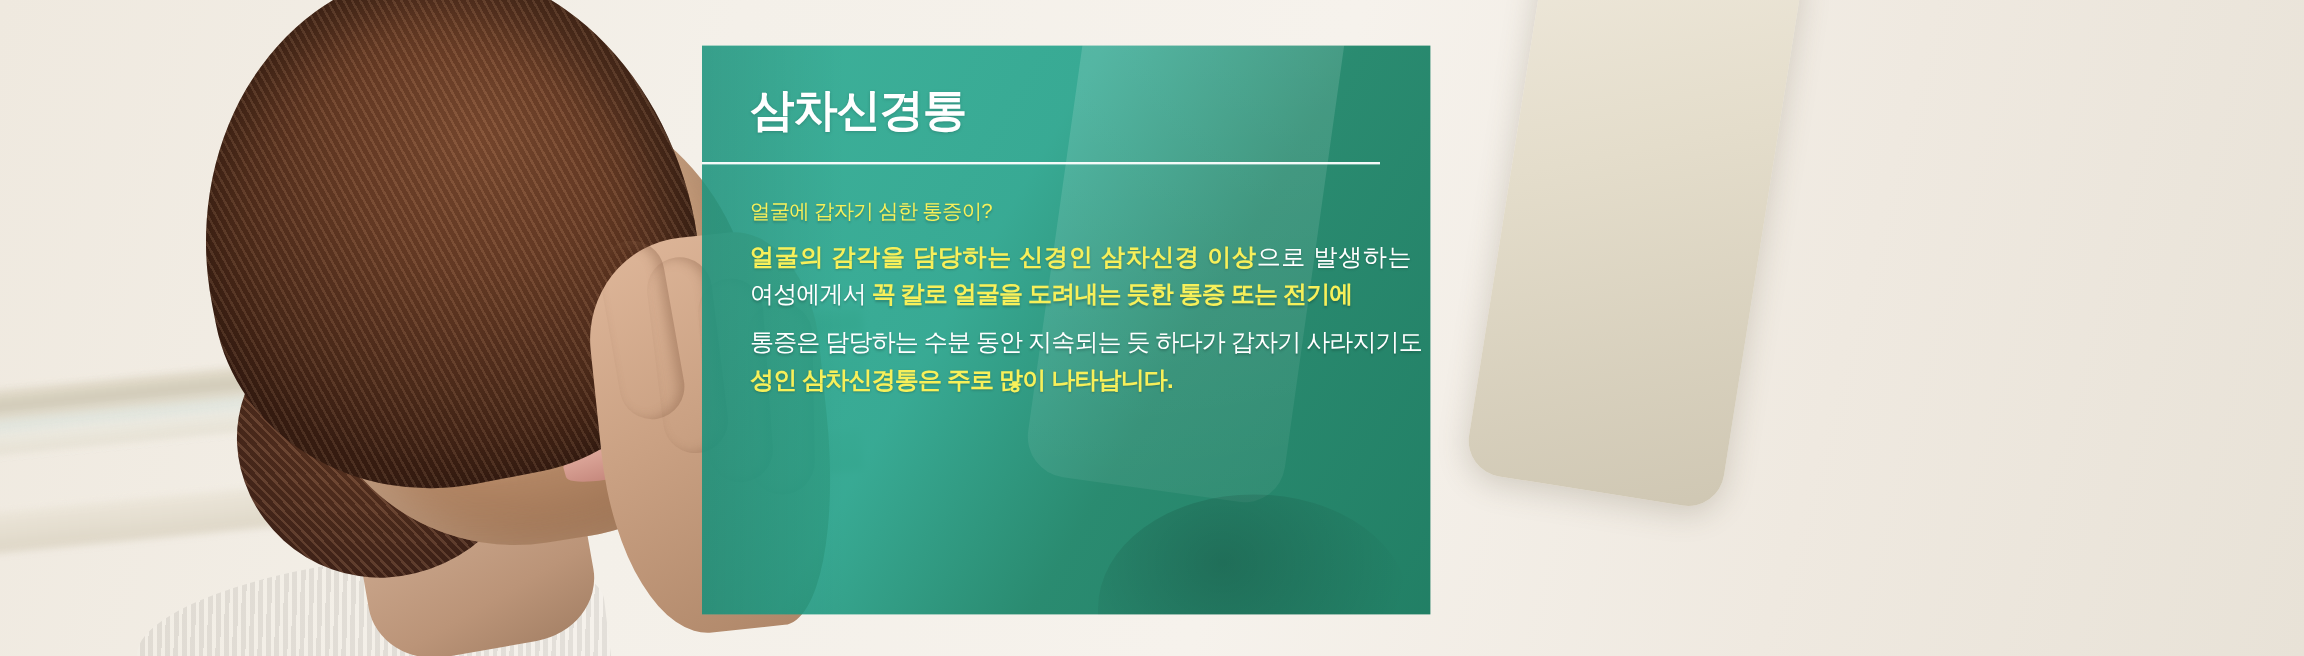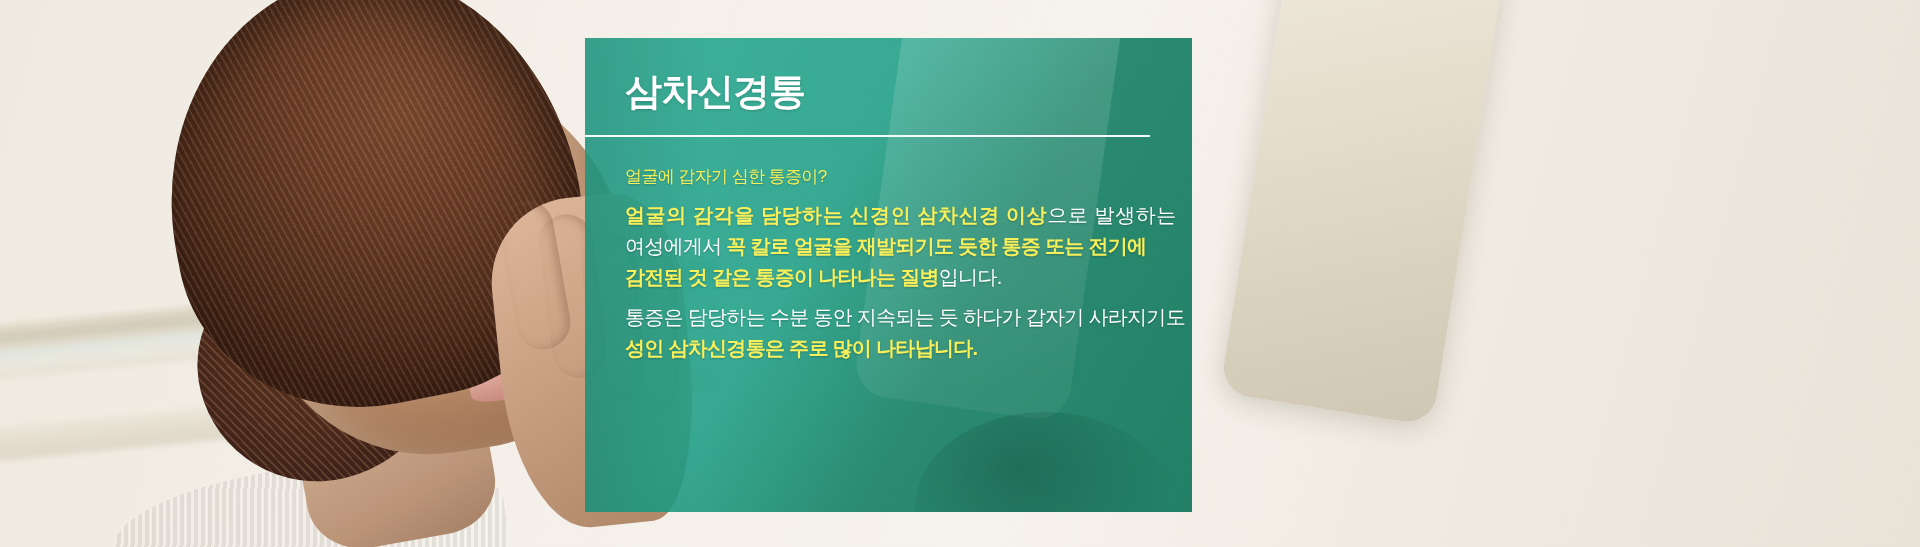--- a/index.html
+++ b/index.html
@@ -315,22 +315,21 @@
     <div class="thru-phone"></div>
     <div class="thru-hand"></div>
 
     <div class="panel-title">삼차신경통</div>
     <div class="title-rule"></div>
 
     <div class="lead">얼굴에 갑자기 심한 통증이?</div>
 
     <div class="body-block">
       <div class="body-line sp"><span class="hl">얼굴의  감각을  담당하는  신경인  삼차신경  이상</span><span class="wt">으로  발생하는</span></div>
-      <div class="body-line"><span class="wt">여성에게서 </span><span class="hl">꼭 칼로 얼굴을 재발되기도 듯한 통증 또는 전기에</span></div>
-      <div class="body-line"><span class="hl">감전된 것 같은 통증이 나타나는 질병</span><span class="wt">입니다.</span></div>
+      <div class="body-line"><span class="wt">여성에게서 </span><span class="hl">꼭 칼로 얼굴을 도려내는 듯한 통증 또는 전기에</span></div>
     </div>
 
     <div class="body-block para2">
       <div class="body-line"><span class="wt">통증은 담당하는 수분 동안 지속되는 듯 하다가 갑자기 사라지기도</span></div>
       <div class="body-line"><span class="hl">성인 삼차신경통은 주로 많이 나타납니다.</span></div>
     </div>
   </div>
 
 </div>
 

